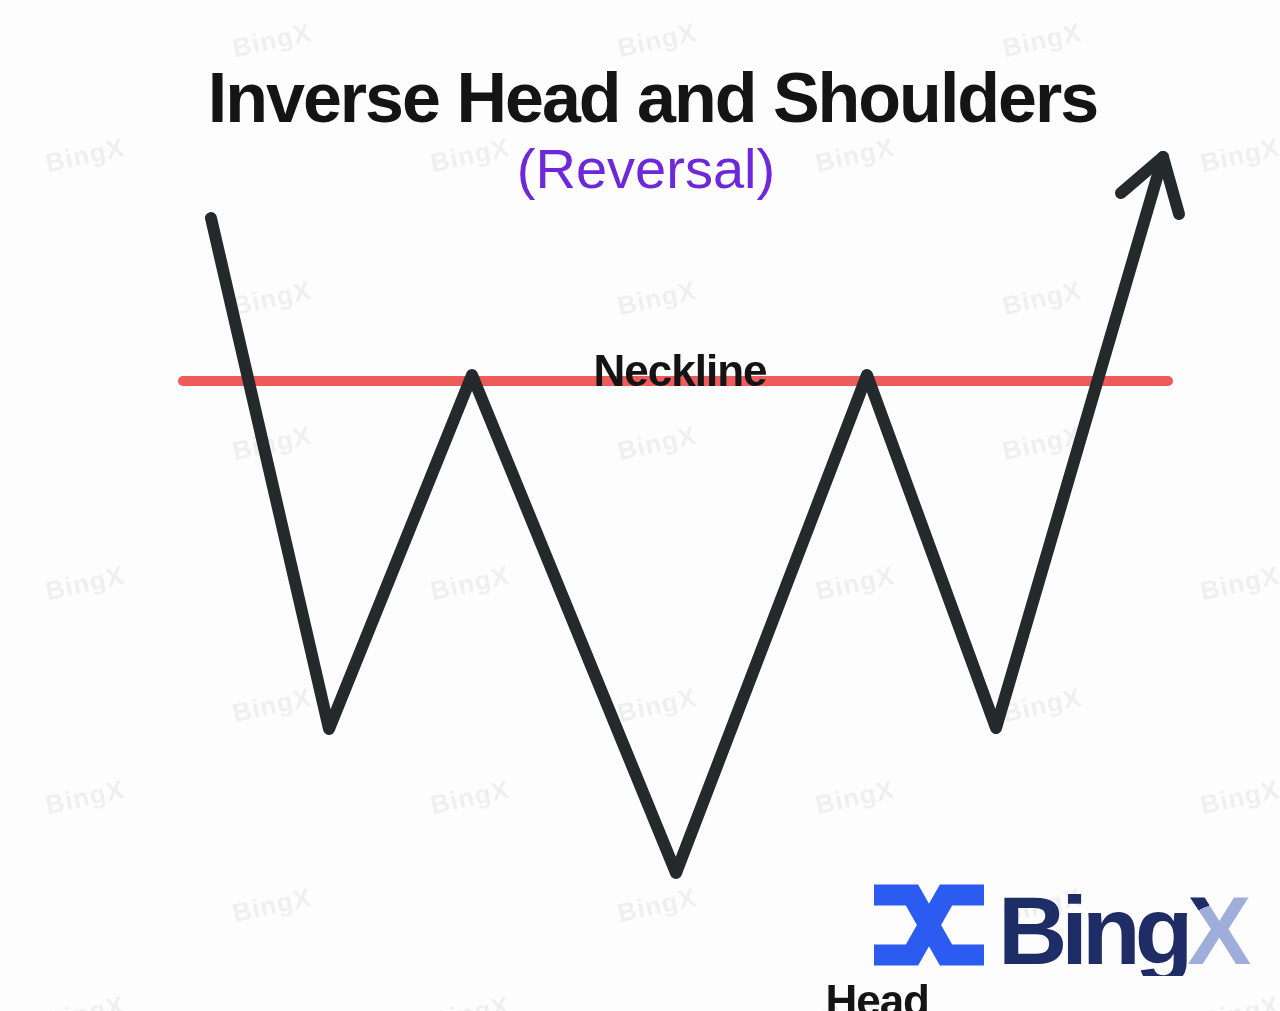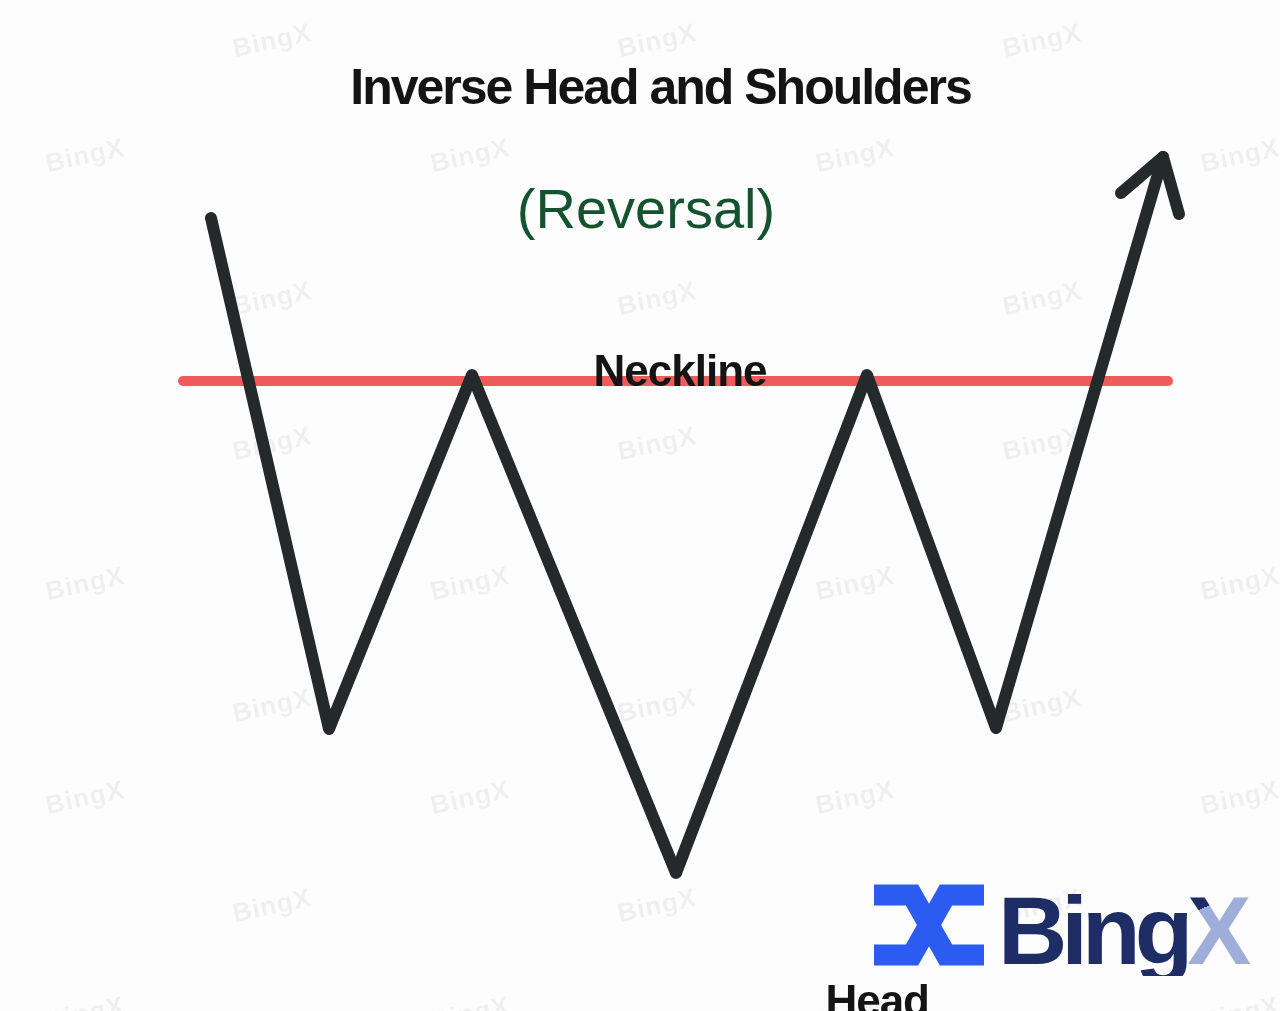--- a/index.html
+++ b/index.html
@@ -17,22 +17,22 @@
     font-size:26px;font-weight:600;letter-spacing:1px;
     color:rgba(0,0,0,0.055);
     transform:rotate(-12deg);
     white-space:nowrap;
     user-select:none;
   }
   
   .chart-svg{position:absolute;left:0;top:0;z-index:2;}
   
   .txt{position:absolute;z-index:3;color:#141414;text-align:center;white-space:nowrap;}
-  .title{left:168px;top:58px;width:985px;font-size:50px;font-weight:700;letter-spacing:-2px;text-align:center;}
-  .subtitle{left:146px;top:136px;width:1000px;font-size:56px;font-weight:400;letter-spacing:0px;color:#14532d;margin-top:40px;}
+  .title{left:160px;top:58px;width:985px;font-size:70px;font-weight:700;letter-spacing:-2px;text-align:center;}
+  .subtitle{left:146px;top:136px;width:1000px;font-size:56px;font-weight:400;letter-spacing:0px;color:#6d28d9;}
   .lbl{font-size:44px;font-weight:700;letter-spacing:-1px;margin-top:24px;}
   .lbl-neckline{left:430px;top:322px;width:500px;}
   .lbl-left-shoulder{left:68px;top:750px;width:500px;}
   .lbl-head{left:429px;top:952px;width:500px;text-align:right;}
   .lbl-right-shoulder{left:753px;top:748px;width:500px;}
   
   .logo{position:absolute;z-index:3;left:872px;top:876px;width:390px;height:100px;}
   .logo-icon{position:absolute;left:0;top:4px;}
   .logo-text{position:absolute;left:126px;top:0;}
 </style>

